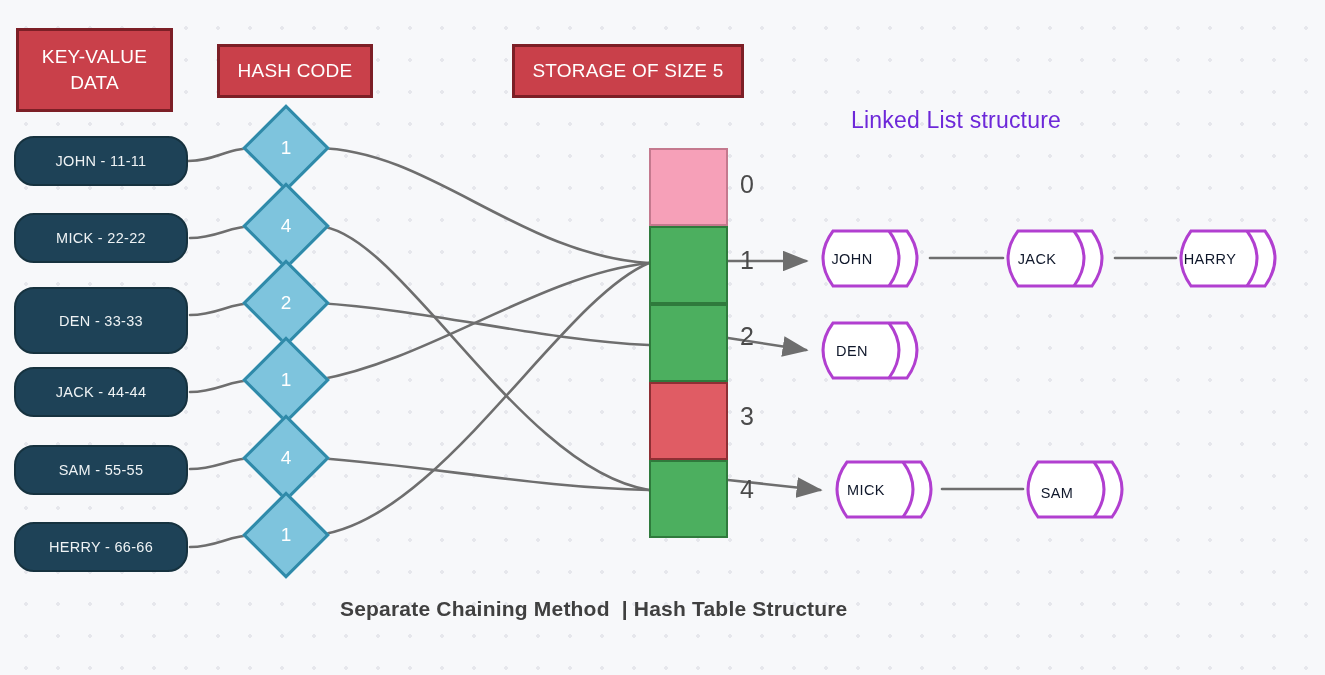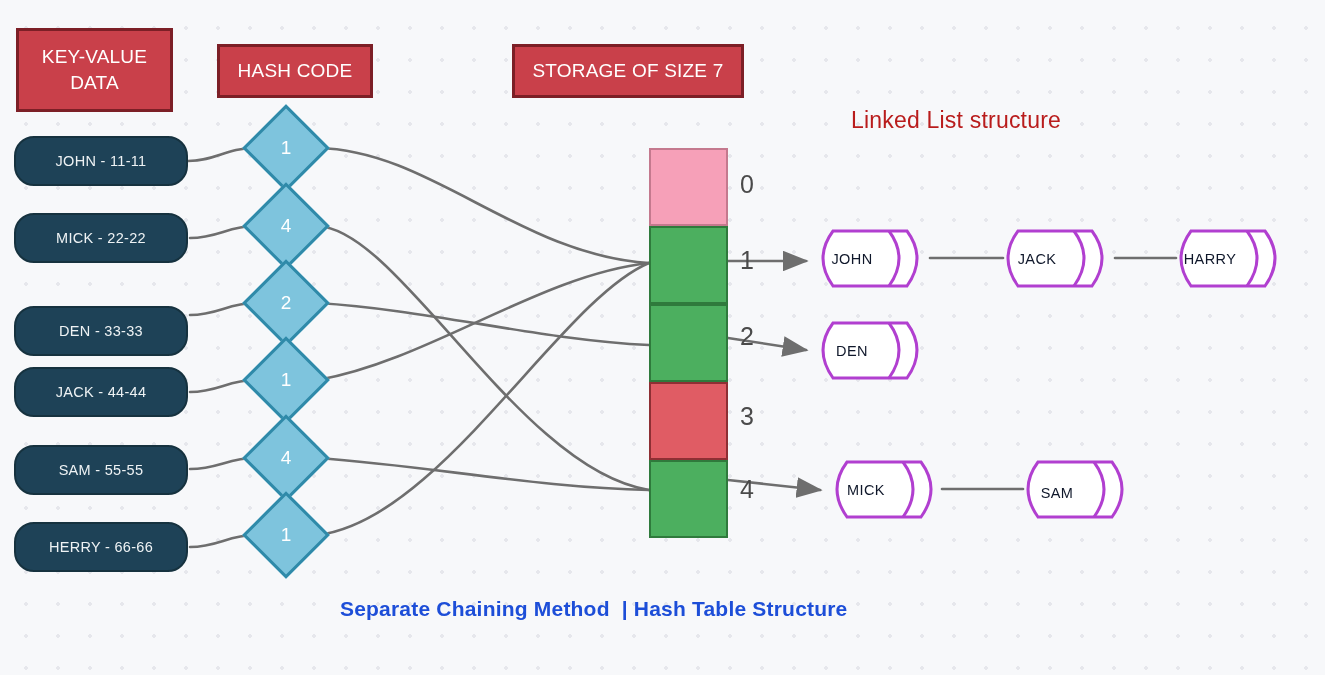--- a/index.html
+++ b/index.html
@@ -98,27 +98,27 @@
     width: 74px; height: 100%;
     display: flex; align-items: center; justify-content: center;
     color: #0f172a;
     font-size: 14.5px;
     letter-spacing: .4px;
   }
 
   
   .ll-title {
     position: absolute;
-    color: #b91c1c;
+    color: #6d28d9;
     font-size: 23px;
     letter-spacing: .2px;
   }
   .caption {
     position: absolute;
-    color: #1d4ed8;
+    color: #404040;
     font-size: 21px;
     font-weight: bold;
     letter-spacing: .2px;
     white-space: pre;
   }
 </style>
 </head>
 <body>
 
 <div id="stage">
@@ -156,30 +156,30 @@
   </svg>
 
   <div class="hdr" style="left:16px; top:28px; width:157px; height:84px;">
     <span style="white-space:pre-line">KEY-VALUE
 DATA</span>
   </div>
   <div class="hdr" style="left:217px; top:44px; width:156px; height:54px;">
     <span>HASH CODE</span>
   </div>
   <div class="hdr" style="left:512px; top:44px; width:232px; height:54px;">
-    <span>STORAGE OF SIZE 7</span>
+    <span>STORAGE OF SIZE 5</span>
   </div>
 
   <div class="pill" style="left:14px; top:136px; width:174px; height:50px;">
     <span>JOHN - 11-11</span>
   </div>
   <div class="pill" style="left:14px; top:213px; width:174px; height:50px;">
     <span>MICK - 22-22</span>
   </div>
-  <div class="pill" style="left:14px; top:306px; width:174px; height:50px;align-items:center;">
+  <div class="pill" style="left:14px; top:287px; width:174px; height:67px;align-items:center;">
     <span>DEN - 33-33</span>
   </div>
   <div class="pill" style="left:14px; top:367px; width:174px; height:50px;">
     <span>JACK - 44-44</span>
   </div>
   <div class="pill" style="left:14px; top:445px; width:174px; height:50px;">
     <span>SAM - 55-55</span>
   </div>
   <div class="pill" style="left:14px; top:522px; width:174px; height:50px;">
     <span>HERRY - 66-66</span>

